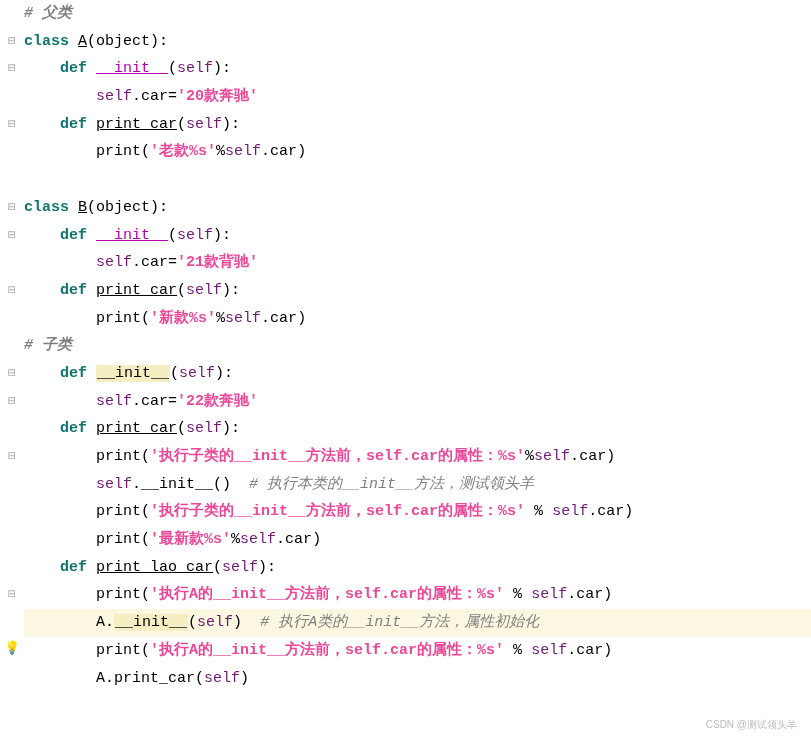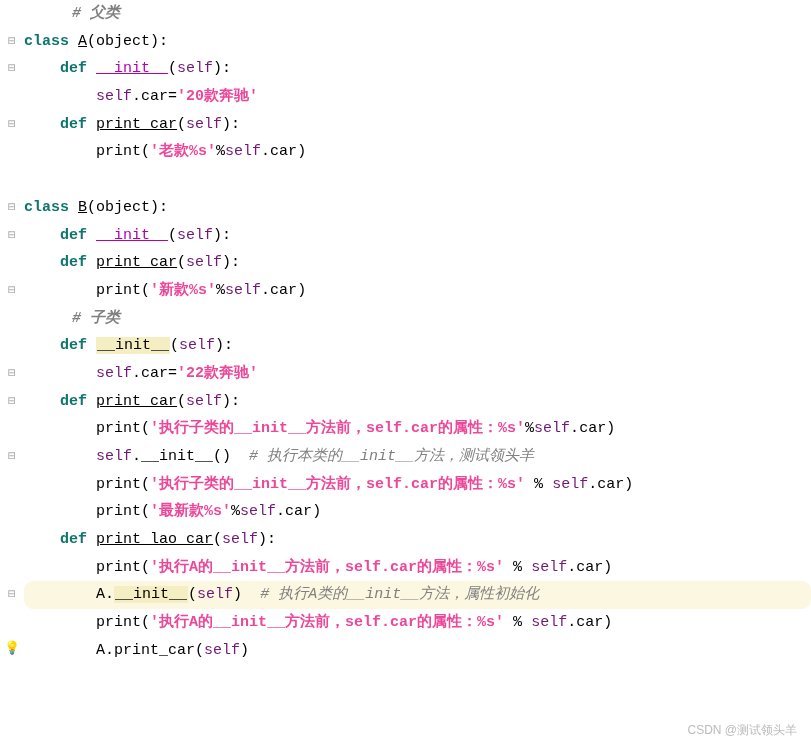--- a/index.html
+++ b/index.html
@@ -30,43 +30,43 @@
   .fold.minus::before { content: "⊟"; }
   .fold.empty::before { content: ""; }
   .code {
     position: absolute;
     left: 24px; top: 0; right: 0;
   }
   .line {
     white-space: pre;
     height: 27.7px;
   }
-  .hl-line { background: #fbf7e0; border-radius: 9px; }
+  .hl-line { background: #fbf7e0; }
   .kw { color: #0f766e; font-weight: bold; }
   .fn { color: #000000; text-decoration: underline; }
   .magic { color: #b200b2; text-decoration: underline; }
   .paren { color: #000000; }
   .id-self { color: #701a75; }
   .str { color: #ec4899; font-weight: bold; }
   .op { color: #000000; }
   .comment { color: #808080; font-style: italic; }
-  .comment-h { color: #808080; font-style: italic; font-weight: bold; margin-left: 48px; }
+  .comment-h { color: #808080; font-style: italic; font-weight: bold; }
   .dunder-hl { background: #f6eec3; color: #000000; padding: 0 1px; }
   .bulb {
     position: absolute;
     left: 4px;
     font-size: 13px;
     color: #d8a400;
   }
   .watermark {
     position: absolute;
     right: 14px;
-    bottom: 13px;
+    bottom: 20px;
     color: #bbb;
-    font-size: 12px;
+    font-size: 10px;
     font-family: sans-serif;
   }
 </style>
 </head>
 <body>
 
 <div class="gutter">
   <span class="fold empty"></span>
   <span class="fold minus"></span>
   <span class="fold minus"></span>
@@ -98,20 +98,21 @@
 <div class="code">
 <div class="line"><span class="comment-h"># 父类</span></div>
 <div class="line"><span class="kw">class</span> <span class="fn">A</span><span class="paren">(</span><span>object</span><span class="paren">):</span></div>
 <div class="line">    <span class="kw">def</span> <span class="magic">__init__</span><span class="paren">(</span><span class="id-self">self</span><span class="paren">):</span></div>
 <div class="line">        <span class="id-self">self</span><span class="op">.</span><span>car</span><span class="op">=</span><span class="str">'20款奔驰'</span></div>
 <div class="line">    <span class="kw">def</span> <span class="fn">print_car</span><span class="paren">(</span><span class="id-self">self</span><span class="paren">):</span></div>
 <div class="line">        <span>print</span><span class="paren">(</span><span class="str">'老款%s'</span><span class="op">%</span><span class="id-self">self</span><span class="op">.</span><span>car</span><span class="paren">)</span></div>
 <div class="line"></div>
 <div class="line"><span class="kw">class</span> <span class="fn">B</span><span class="paren">(</span><span>object</span><span class="paren">):</span></div>
 <div class="line">    <span class="kw">def</span> <span class="magic">__init__</span><span class="paren">(</span><span class="id-self">self</span><span class="paren">):</span></div>
+<div class="line">        <span class="id-self">self</span><span class="op">.</span><span>car</span><span class="op">=</span><span class="str">'21款背驰'</span></div>
 <div class="line">    <span class="kw">def</span> <span class="fn">print_car</span><span class="paren">(</span><span class="id-self">self</span><span class="paren">):</span></div>
 <div class="line">        <span>print</span><span class="paren">(</span><span class="str">'新款%s'</span><span class="op">%</span><span class="id-self">self</span><span class="op">.</span><span>car</span><span class="paren">)</span></div>
 <div class="line"><span class="comment-h"># 子类</span></div>
 <div class="line">    <span class="kw">def</span> <span class="dunder-hl">__init__</span><span class="paren">(</span><span class="id-self">self</span><span class="paren">):</span></div>
 <div class="line">        <span class="id-self">self</span><span class="op">.</span><span>car</span><span class="op">=</span><span class="str">'22款奔驰'</span></div>
 <div class="line">    <span class="kw">def</span> <span class="fn">print_car</span><span class="paren">(</span><span class="id-self">self</span><span class="paren">):</span></div>
 <div class="line">        <span>print</span><span class="paren">(</span><span class="str">'执行子类的__init__方法前，self.car的属性：%s'</span><span class="op">%</span><span class="id-self">self</span><span class="op">.</span><span>car</span><span class="paren">)</span></div>
 <div class="line">        <span class="id-self">self</span><span class="op">.</span><span>__init__</span><span class="paren">()</span>  <span class="comment"># 执行本类的__init__方法，测试领头羊</span></div>
 <div class="line">        <span>print</span><span class="paren">(</span><span class="str">'执行子类的__init__方法前，self.car的属性：%s'</span> <span class="op">%</span> <span class="id-self">self</span><span class="op">.</span><span>car</span><span class="paren">)</span></div>
 <div class="line">        <span>print</span><span class="paren">(</span><span class="str">'最新款%s'</span><span class="op">%</span><span class="id-self">self</span><span class="op">.</span><span>car</span><span class="paren">)</span></div>

